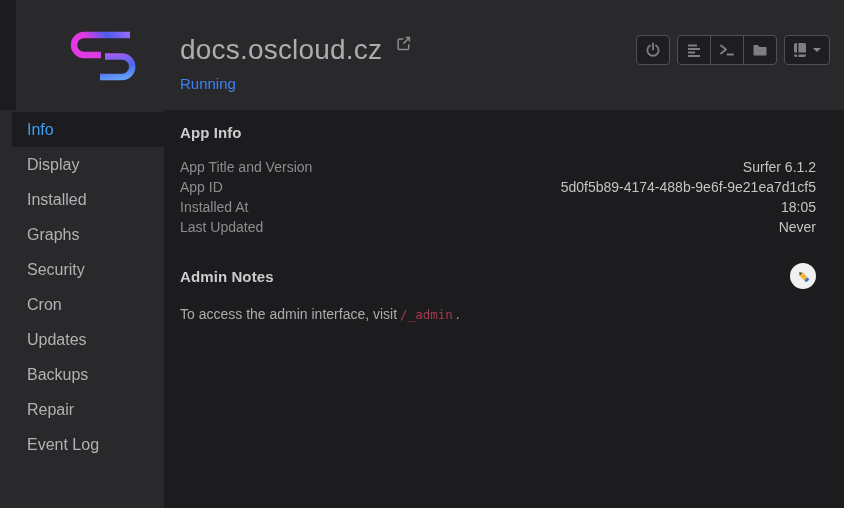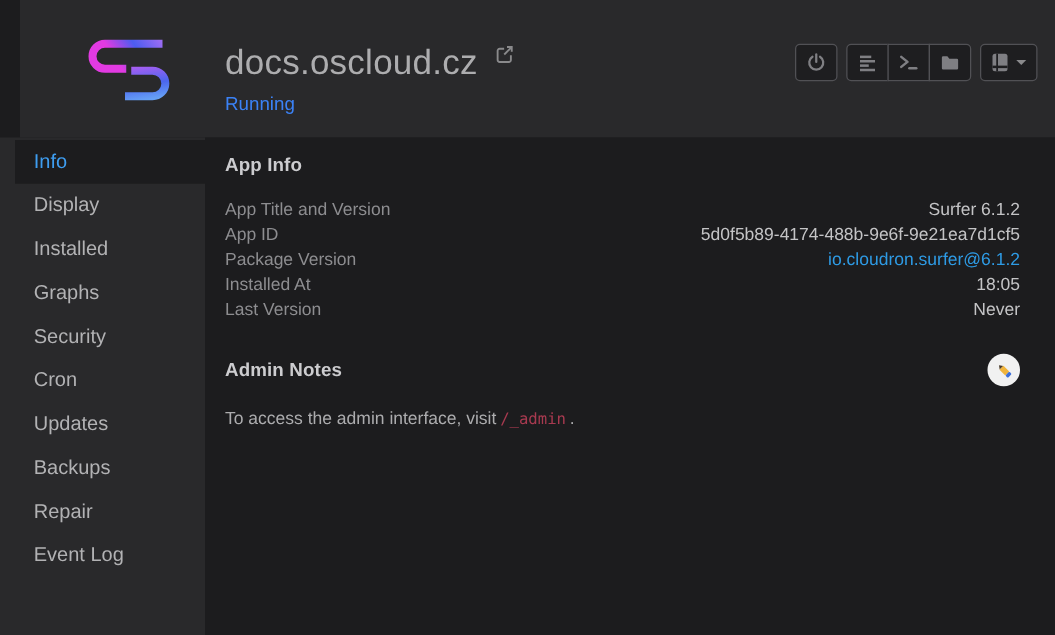--- a/index.html
+++ b/index.html
@@ -191,29 +191,25 @@
 
   <div class="info-row">
         <span class="label">App Title and Version</span>
         <span class="value">Surfer 6.1.2</span>
       </div>
       <div class="info-row">
         <span class="label">App ID</span>
         <span class="value">5d0f5b89-4174-488b-9e6f-9e21ea7d1cf5</span>
       </div>
       <div class="info-row">
-        <span class="label">Package Version</span>
-        <span class="value link">io.cloudron.surfer@6.1.2</span>
-      </div>
-      <div class="info-row">
         <span class="label">Installed At</span>
         <span class="value">18:05</span>
       </div>
       <div class="info-row">
-        <span class="label">Last Version</span>
+        <span class="label">Last Updated</span>
         <span class="value">Never</span>
       </div>
     </div>
 
   <div class="admin-head">
     <h3 class="section-heading">Admin Notes</h3>
     <button class="edit-btn">
       <svg width="15" height="15" viewBox="0 0 16 16" class="icon">
         <g transform="rotate(45 8 8)">
           <path d="M1.5 8 L4.5 5.8 L4.5 10.2 Z" fill="#4a3b2a"></path>

